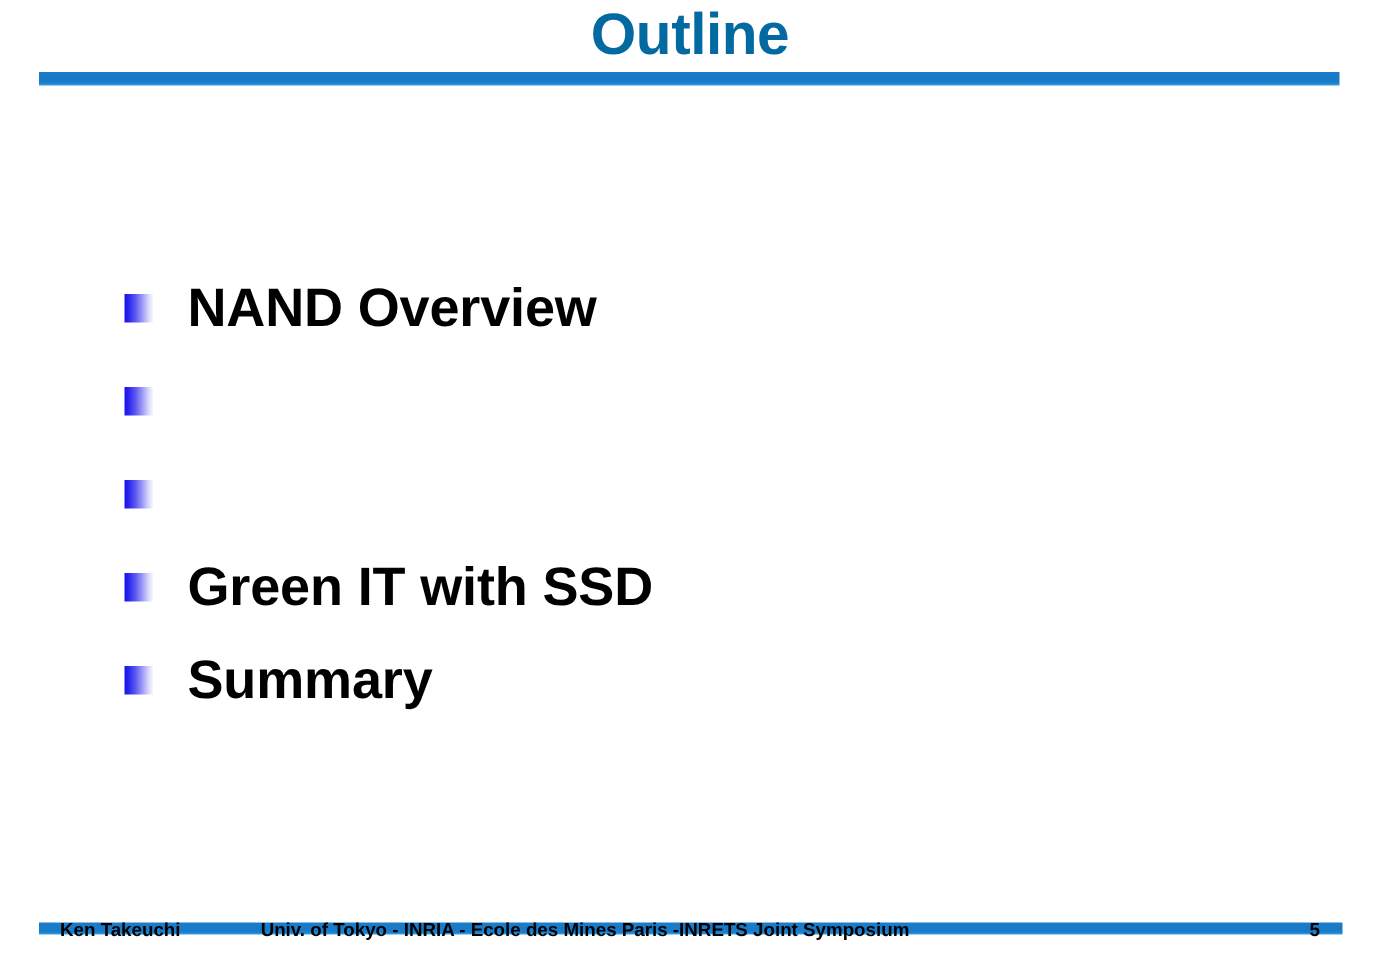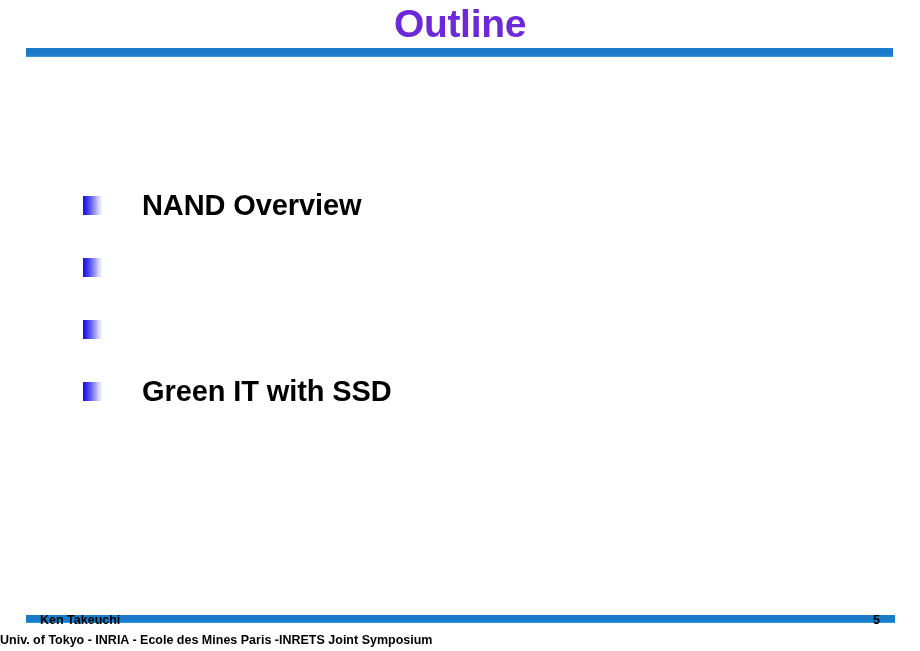--- a/index.html
+++ b/index.html
@@ -19,21 +19,21 @@
 
   
   .slide-title {
     position: absolute;
     left: 0;
     top: 1px;
     width: 920px;
     text-align: center;
     font-size: 39px;
     font-weight: bold;
-    color: #6d28d9;
+    color: #0369a1;
     letter-spacing: -0.3px;
     line-height: 46px;
     white-space: nowrap;
   }
 
   
   .title-rule {
     position: absolute;
     left: 26px;
     top: 48px;
@@ -70,22 +70,22 @@
                 #1712e8 0%,
                 #2a24ee 14%,
                 #5b58f0 38%,
                 #9a98f5 62%,
                 #d3d2fa 82%,
                 #f7f7fe 100%);
   }
 
   .bullet-text {
     position: absolute;
-    left: 142px;
-    font-size: 29px;
+    left: 125px;
+    font-size: 36px;
     font-weight: bold;
     color: #000000;
     line-height: 40px;
     white-space: nowrap;
     letter-spacing: -0.1px;
   }
 
   
   .footer-rule {
     position: absolute;
@@ -108,22 +108,21 @@
     color: #000000;
     line-height: 16px;
     white-space: nowrap;
   }
 
   .footer-author { left: 40px; }
 
   .footer-center {
     left: 0;
     width: 780px;
-    text-align: left;
-    margin-top: 20px;
+    text-align: center;
   }
 
   .footer-page {
     left: 0;
     width: 880px;
     text-align: right;
   }
 </style>
 </head>
 <body>
@@ -147,20 +146,24 @@
 
     <div class="bullet-row">
       <span class="bullet-marker"></span>
     </div>
 
     <div class="bullet-row">
       <span class="bullet-marker"></span>
       <span class="bullet-text">Green IT with SSD</span>
     </div>
 
+    <div class="bullet-row">
+      <span class="bullet-marker"></span>
+      <span class="bullet-text">Summary</span>
+    </div>
 
   </div>
 
   <div class="footer-rule"></div>
 
   <div class="footer-text footer-author">Ken Takeuchi</div>
 
   <div class="footer-text footer-center">Univ. of Tokyo - INRIA - Ecole des Mines Paris -INRETS Joint Symposium</div>
 
   <div class="footer-text footer-page">5</div>

